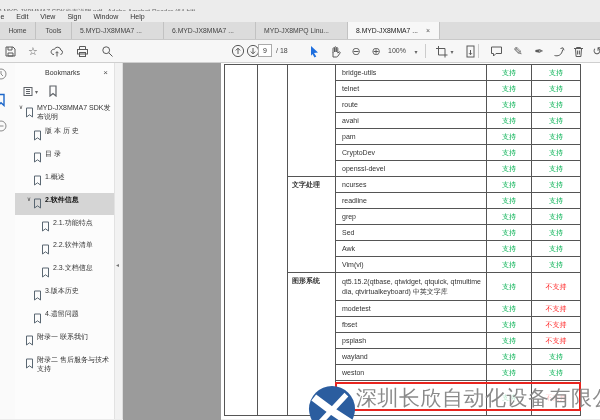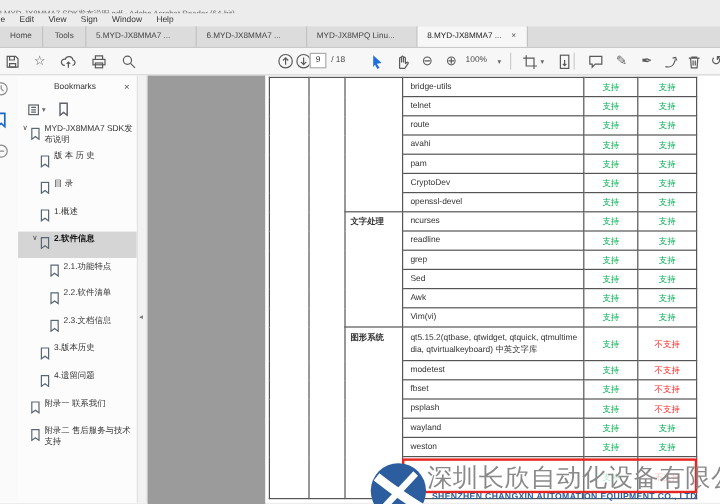--- a/index.html
+++ b/index.html
@@ -456,17 +456,16 @@
 
     <div class="watermark">
       <span class="wm-logo">
         <svg width="50" height="48" viewBox="0 0 50 50">
           <circle cx="25" cy="25" r="24" fill="#2b5d9f"></circle>
           <path d="M6 13 Q25 28 45 40" stroke="#ffffff" stroke-width="8" fill="none"></path>
           <path d="M40 10 Q27 24 10 42" stroke="#ffffff" stroke-width="5.5" fill="none"></path>
         </svg>
       </span>
       <span class="wm-cn">深圳长欣自动化设备有限公司</span>
-      <span class="wm-en">SHENZHEN CHANGXIN AUTOMATION EQUIPMENT CO., LTD</span>
     </div>
 
   </div>
 </div>
 
 </body></html>

